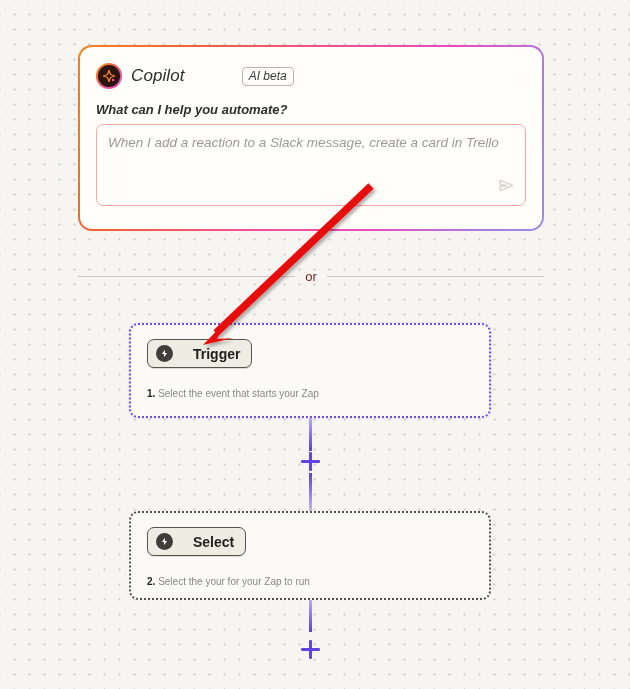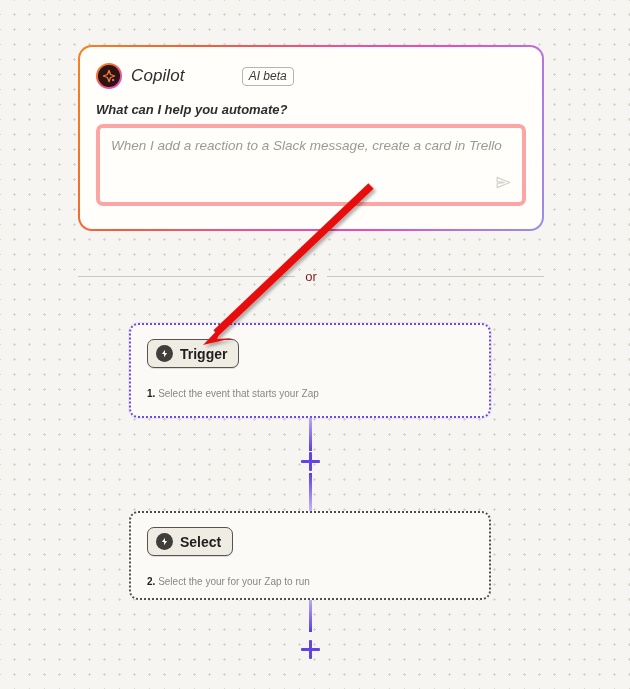--- a/index.html
+++ b/index.html
@@ -74,21 +74,21 @@
   }
   .copilot-prompt {
     margin-top: 11px;
     font-size: 13px;
     font-weight: bold;
     color: #2d2e2e;
   }
   .copilot-input {
     margin-top: 7px;
     height: 82px;
-    border: 4px solid #fca5a5;
+    border: 1px solid #fca5a5;
     border-radius: 7px;
     background: #fffefb;
     position: relative;
     padding: 9px 11px;
   }
   .copilot-placeholder {
     font-size: 13.5px;
     color: #9d9a94;
     line-height: 1.3;
   }
@@ -127,21 +127,21 @@
     box-shadow: 0 0 0 1px rgba(109,74,236,.10);
   }
   .step-card.action {
     top: 511px;
     height: 89px;
     border: 2px dotted #51504c;
   }
   .step-chip {
     display: inline-flex;
     align-items: center;
-    gap: 7px;
+    gap: 20px;
     background: #efece4;
     border: 1px solid #56544f;
     border-radius: 7px;
     padding: 5px 11px 5px 8px;
     box-shadow: 0 1px 0 rgba(0,0,0,.12);
   }
   .step-chip-label {
     font-size: 14px;
     font-weight: bold;
     color: #20201f;

